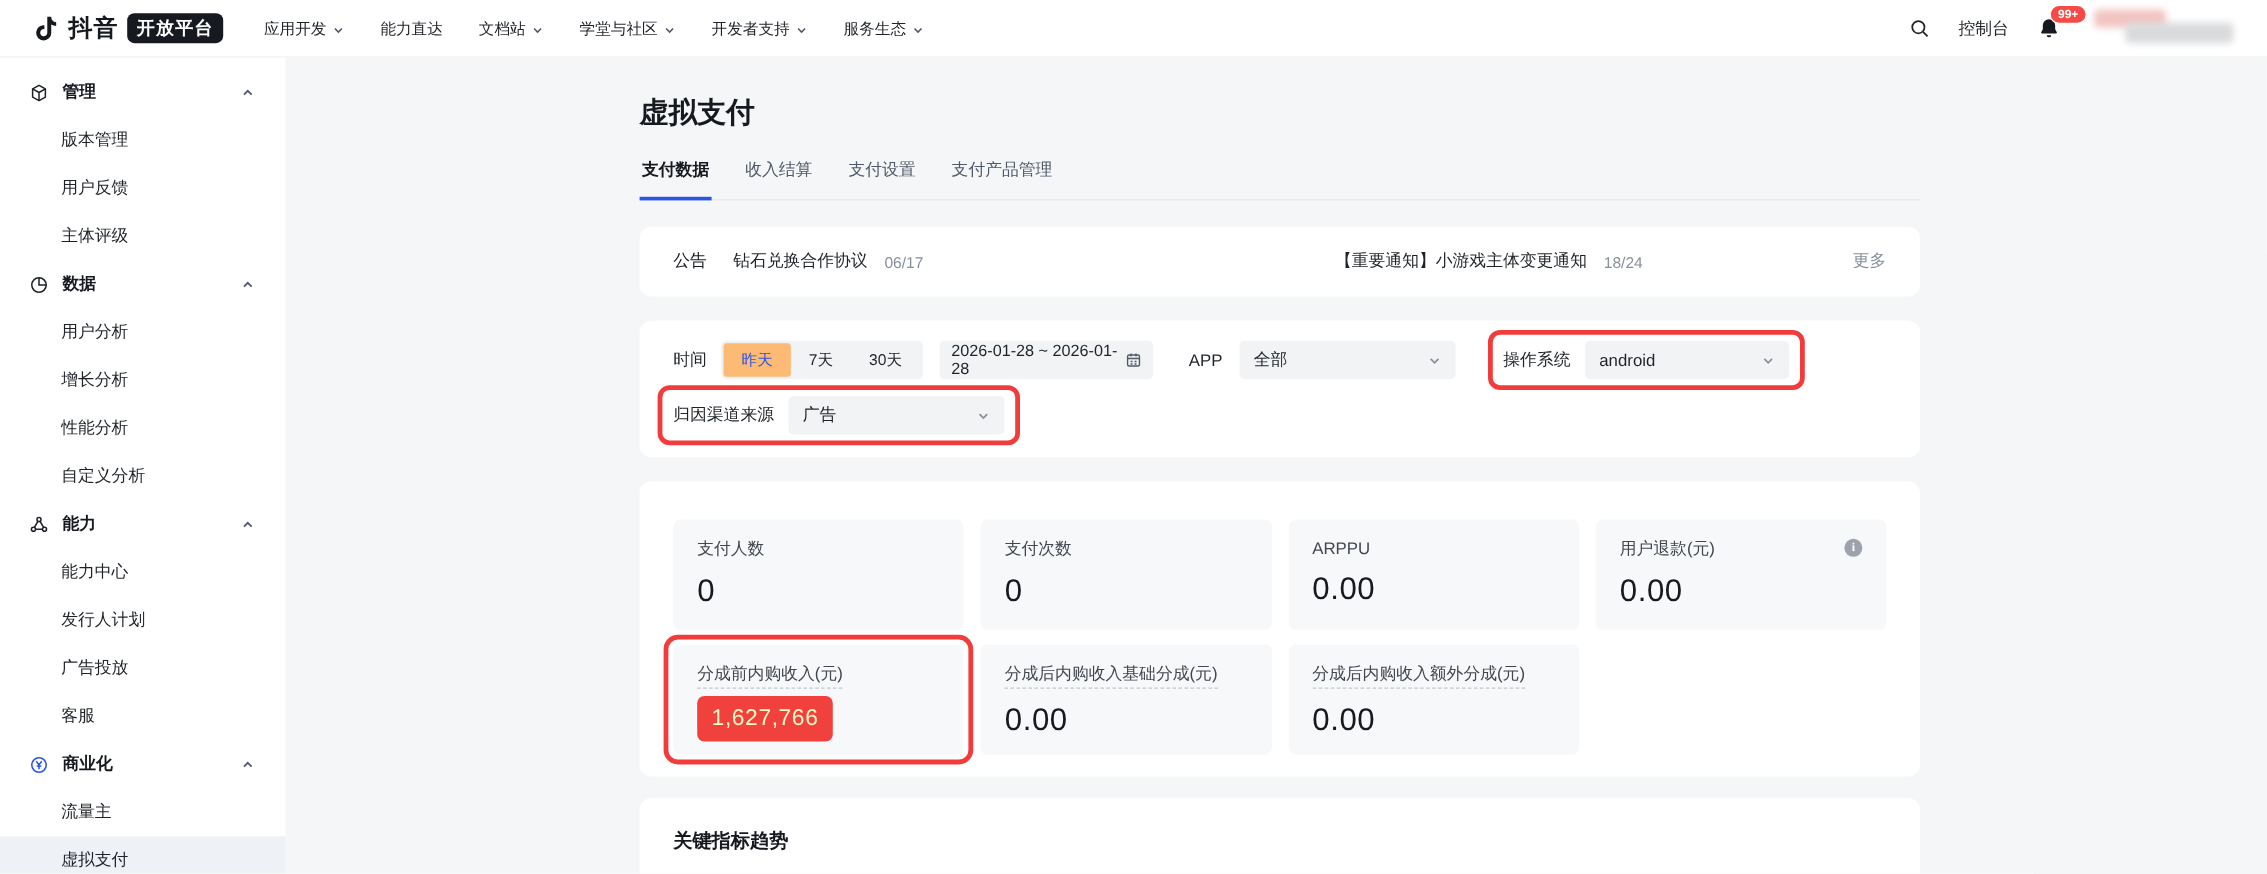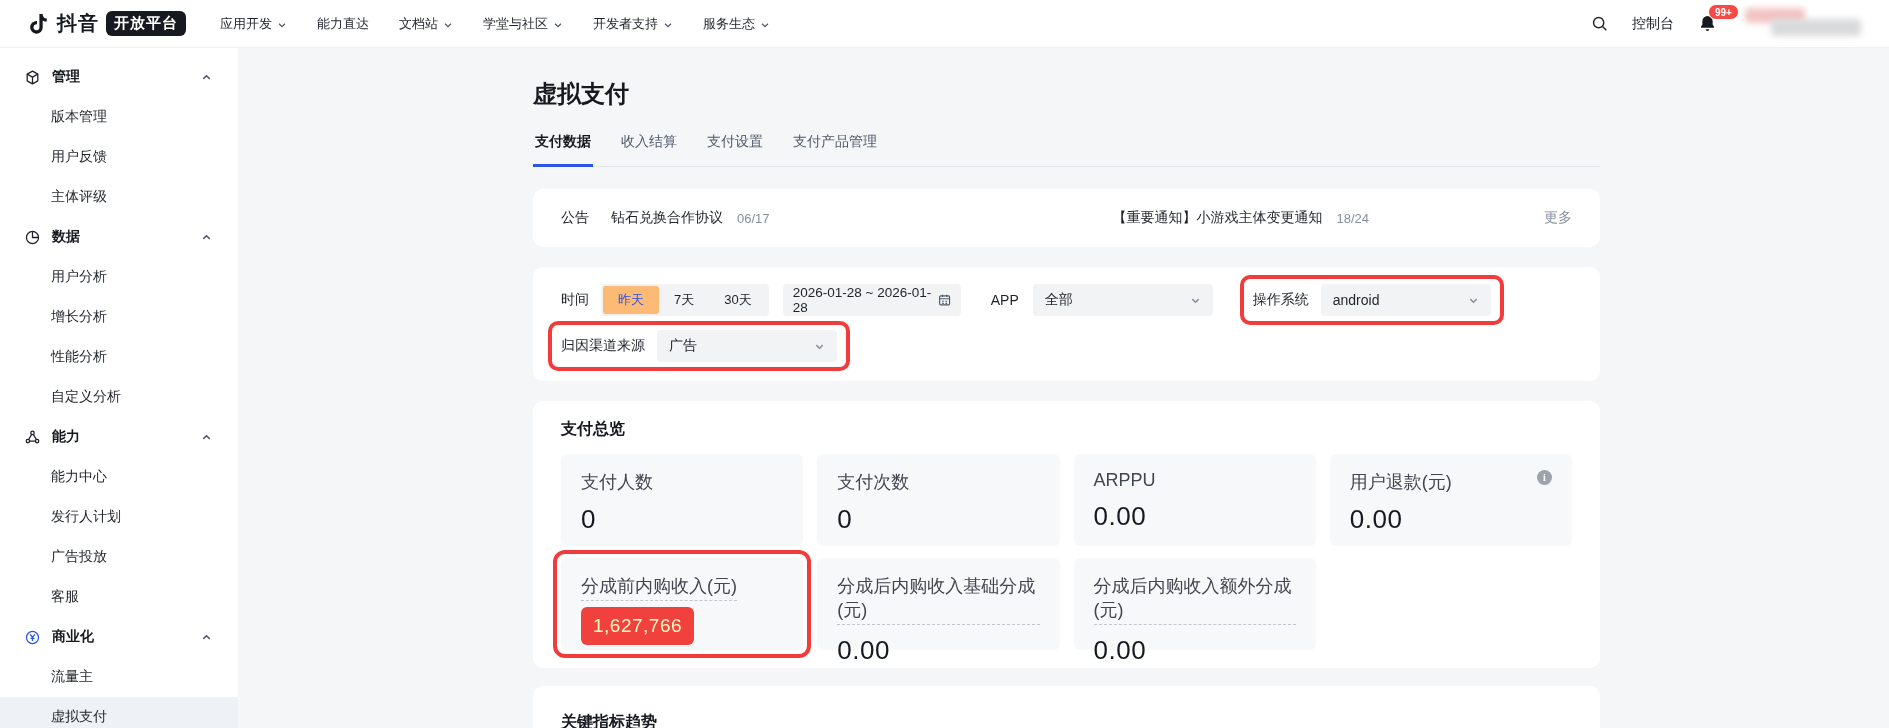--- a/index.html
+++ b/index.html
@@ -75,21 +75,21 @@
   .fgroup { display:flex; align-items:center; position:relative; }
   .red-box::after { content:""; position:absolute; inset:-9px -13px; border:4px solid #f23c3c;
                     border-radius:10px; pointer-events:none; }
 
   
   .overview-card { margin-top:20px; padding:18px 28px 18px; }
   .section-title { font-size:16px; font-weight:bold; color:#16191f; }
   .stat-grid { margin-top:14px; display:grid; grid-template-columns:repeat(4,1fr); gap:12px 14px; }
   .stat { background:#f7f8fa; border-radius:6px; padding:16px 20px; height:92px; position:relative; }
   .stat-label-row { display:flex; align-items:flex-start; justify-content:space-between; }
-  .stat-label { font-size:18px; color:#42464e; }
+  .stat-label { font-size:14px; color:#42464e; }
   .stat-label.dashed { border-bottom:1px dashed #c2c7cf; padding-bottom:2px; }
   .stat-value { margin-top:10px; font-size:26px; color:#16191f; font-weight:500; letter-spacing:.5px; }
   .stat-chip { display:inline-block; margin-top:6px; background:#f0413d; color:#fef9c3; font-size:19px;
                font-weight:500; padding:8px 12px; border-radius:6px; letter-spacing:.5px; }
   .stat.red-annot::after { content:""; position:absolute; inset:-8px; border:4px solid #f23c3c;
                            border-radius:12px; pointer-events:none; }
   .info-dot { width:15px; height:15px; border-radius:50%; background:#9da3ac; color:#fff; font-size:10px;
               font-weight:bold; display:flex; align-items:center; justify-content:center; font-family:"Liberation Serif",serif; cursor:pointer; }
 
   
@@ -303,21 +303,20 @@
             <span>广告</span>
             <svg width="11" height="11" viewBox="0 0 12 12" fill="none" stroke="#86909c" stroke-width="1.6">
                 <path d="M2.5 4.5L6 8l3.5-3.5"></path>
               </svg>
           </div>
         </div>
       </div>
     </section>
 
     <section class="card overview-card">
-      <div class="section-title">支付总览</div>
       <div class="stat-grid">
 
         <div class="stat">
           <div class="stat-label-row">
               <span class="stat-label">支付人数</span>
             </div>
           <div class="stat-value">0</div>
         </div>
 
         <div class="stat">

